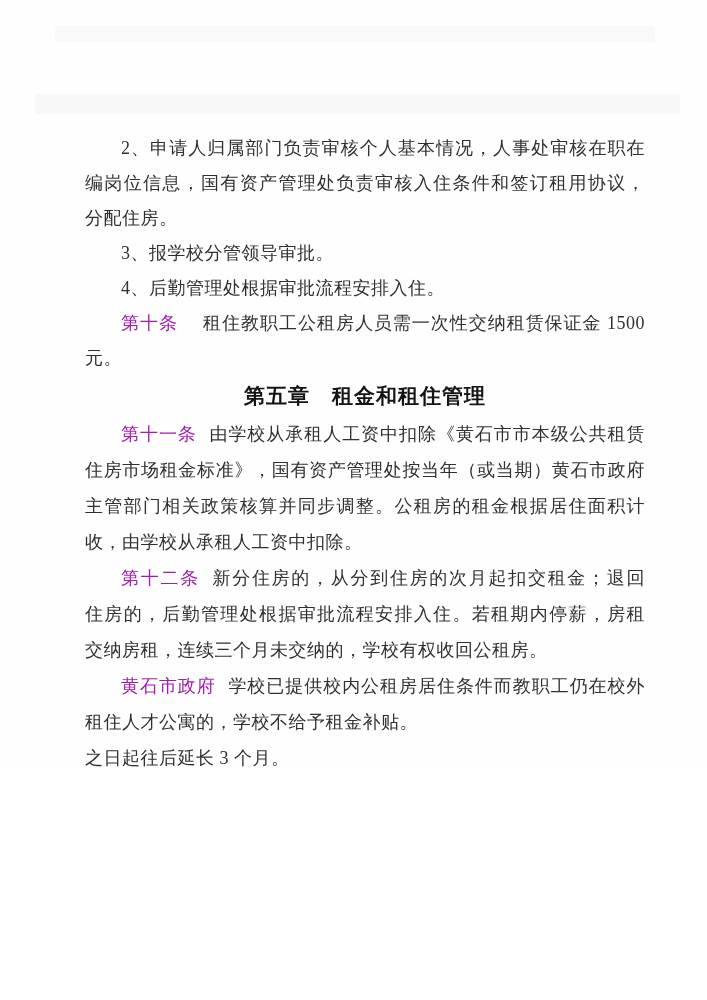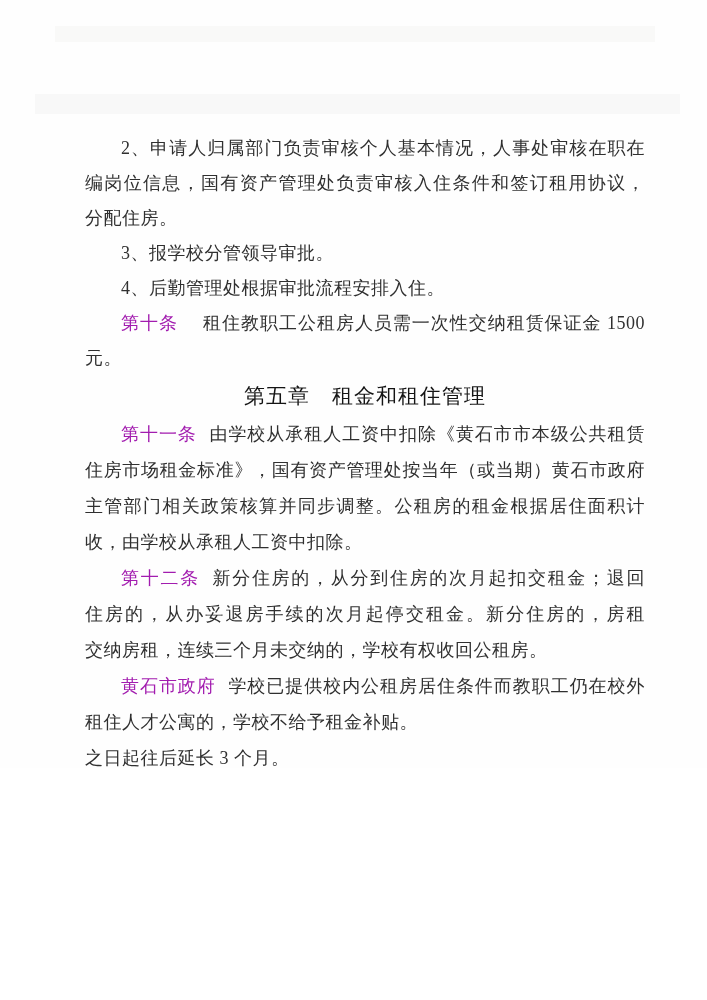--- a/index.html
+++ b/index.html
@@ -45,21 +45,21 @@
     font-weight: normal;
     color: #a21caf;
     margin-right: 0.7em;
   }
   .lead.wide { margin-right: 1.4em; }
   .heading {
     height: 40px;
     line-height: 40px;
     text-align: center;
     font-family: "Liberation Sans", "DejaVu Sans", sans-serif;
-    font-weight: normal;
+    font-weight: bold;
     font-size: 21px;
     letter-spacing: 1px;
     color: #141414;
   }
   .footer {
     position: absolute;
     top: 920px;
     left: 0;
     width: 707px;
     height: 32px;
@@ -93,21 +93,21 @@
     </div>
 
     <div class="heading">第五章　租金和租住管理</div>
 
     <div class="s2">
       <div class="ln full ind"><b class="lead">第十一条</b><span>由学校从承租人工资中扣除《黄石市市本级公共租赁</span></div>
       <div class="ln full"><span>住房市场租金标准》，国有资产管理处按当年（或当期）黄石市政府</span></div>
       <div class="ln full"><span>主管部门相关政策核算并同步调整。公租房的租金根据居住面积计</span></div>
       <div class="ln"><span>收，由学校从承租人工资中扣除。</span></div>
       <div class="ln full ind"><b class="lead">第十二条</b><span>新分住房的，从分到住房的次月起扣交租金；退回</span></div>
-      <div class="ln full"><span>住房的，从办妥退房手续的次月起停交租金。新分住房的，房租</span></div>
+      <div class="ln full"><span>住房的，后勤管理处根据审批流程安排入住。若租期内停薪，房租</span></div>
       <div class="ln"><span>交纳房租，连续三个月未交纳的，学校有权收回公租房。</span></div>
       <div class="ln full ind"><b class="lead">黄石市政府</b><span>学校已提供校内公租房居住条件而教职工仍在校外</span></div>
       <div class="ln"><span>租住人才公寓的，学校不给予租金补贴。</span></div>
       <div class="ln"><span>之日起往后延长 3 个月。</span></div>
     </div>
 
   </div>
 
   <div class="footer">– 5 –</div>
 

